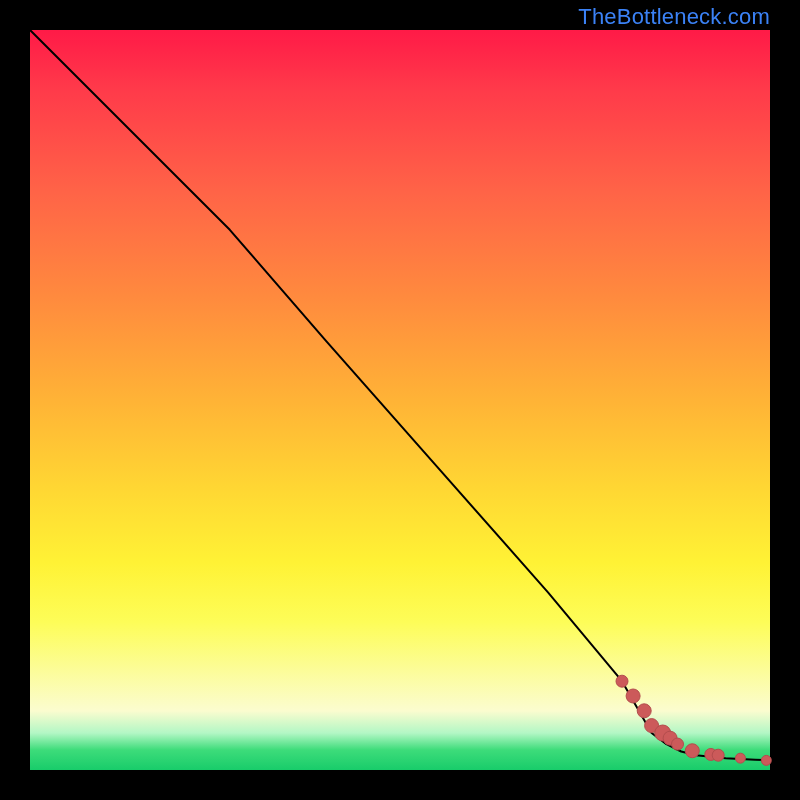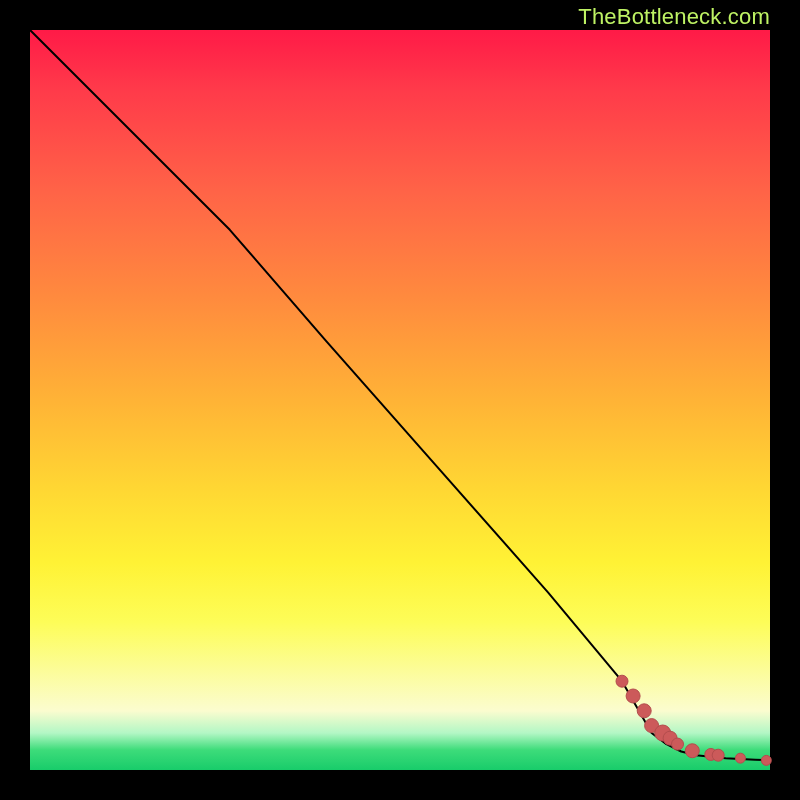--- a/index.html
+++ b/index.html
@@ -37,21 +37,21 @@
       #fbfccf 92%,
       #b3f7c5 95%,
       #3ddc7a 97.3%,
       #18cc6a 100%
     );
   }
   .watermark {
     position: absolute;
     top: 4px;
     right: 30px;
-    color: #bef264;
+    color: #3b82f6;
     font-size: 22px;
     font-weight: 500;
     letter-spacing: 0.2px;
     user-select: none;
   }
   svg.overlay {
     position: absolute;
     left: 30px;
     top: 30px;
     width: 740px;

